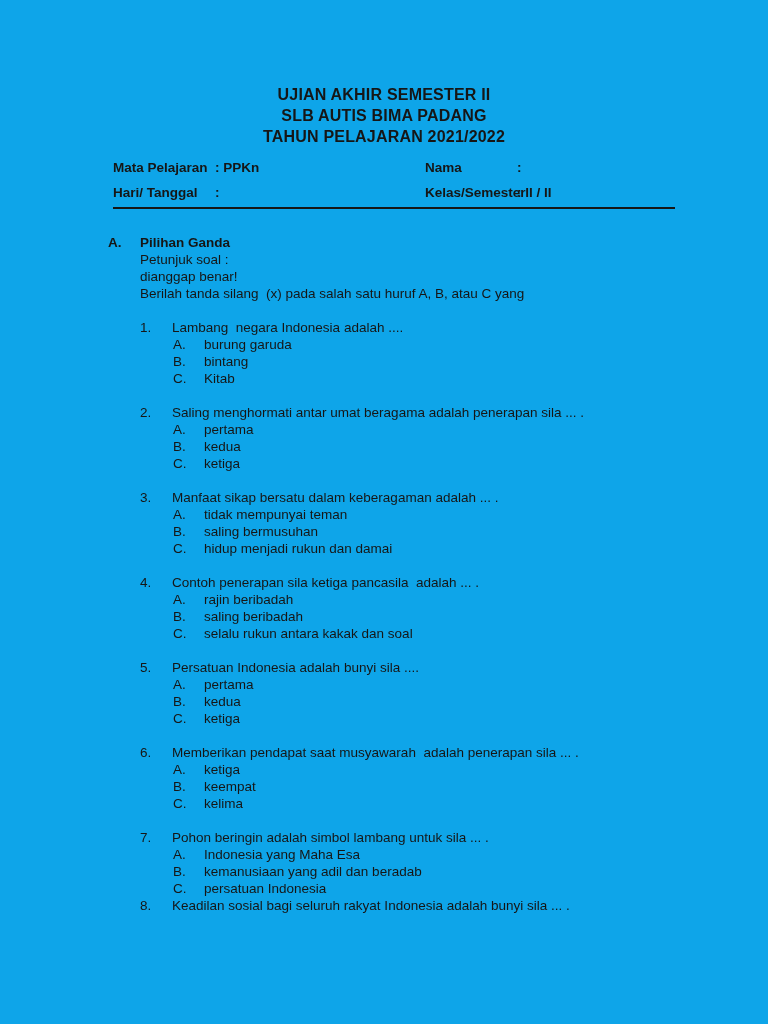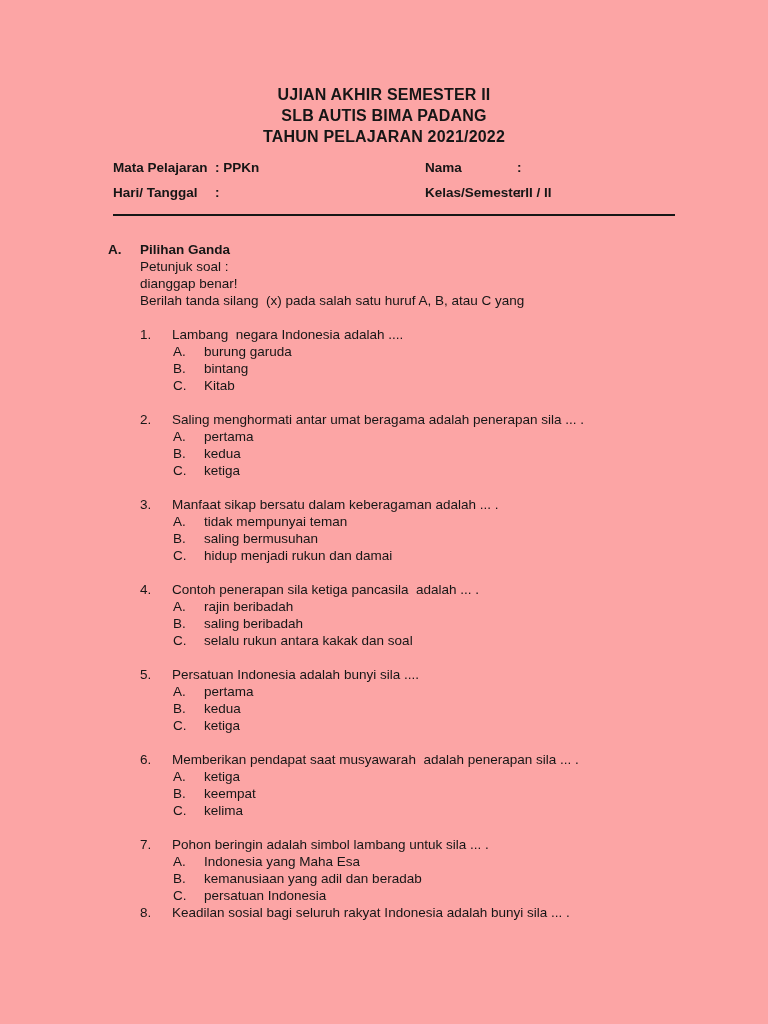--- a/index.html
+++ b/index.html
@@ -1,32 +1,32 @@
 <!DOCTYPE html>
 <html><head>
 <meta charset="utf-8">
 <style>
   html,body { margin:0; padding:0; background:#ffffff; }
   .page {
     position:relative; width:768px; height:1024px; overflow:hidden;
-    background:#fca5a5; color:#161616;
+    background:#0ea5e9; color:#161616;
     font-family:"Liberation Sans","DejaVu Sans",sans-serif;
   }
   .exam-header {
     margin-top:84px; text-align:center;
     font-weight:bold; font-size:16px; line-height:21px; letter-spacing:.2px;
   }
   .sheet-label {
     margin-top:15px; text-align:center;
     font-weight:bold; font-size:15px; line-height:19px; letter-spacing:.3px;
   }
   .meta {
     margin:8px 93px 0 113px;
     font-weight:bold; font-size:13.5px;
-    border-bottom:2px solid #161616; padding-bottom:9px;
+    border-bottom:2px solid #161616; padding-bottom:2px;
   }
   .meta-row { display:flex; line-height:25px; }
   .meta-cell { white-space:pre-wrap; }
   .c-label-l { width:102px; flex:none; }
   .c-value-l { width:210px; flex:none; }
   .c-label-r { width:92px;  flex:none; }
   .c-value-r { flex:1; }
   .section-heading {
     margin:25px 93px 0 108px; display:flex;
     font-weight:bold; font-size:13.5px; line-height:17px;

